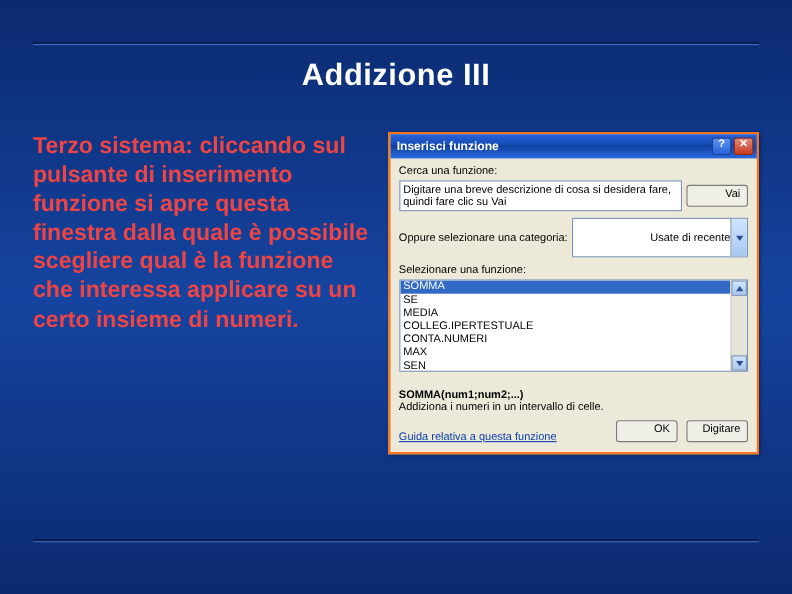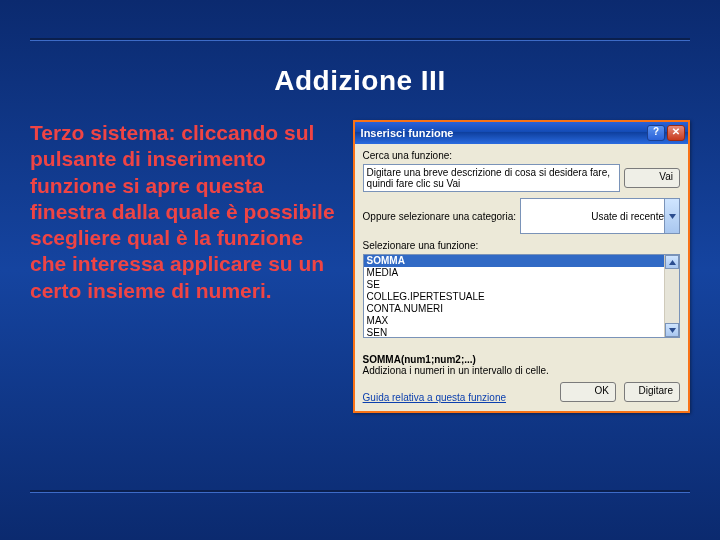--- a/index.html
+++ b/index.html
@@ -19,21 +19,20 @@
   .rule.top { position: absolute; top: 38px; left: 0; right: 0; }
   .rule.bottom { position: absolute; bottom: 48px; left: 0; right: 0; }
   .title {
     position: absolute;
     top: 52px;
     left: 0; right: 0;
     text-align: center;
     font-weight: bold;
     font-size: 28px;
     letter-spacing: 0.5px;
-    margin-top: 13px;
   }
   .content {
     position: absolute;
     top: 120px;
     left: 30px;
     right: 30px;
     display: flex;
     gap: 10px;
   }
   .desc {
@@ -122,21 +121,21 @@
   .listbox {
     border: 1px solid #7a93b8;
     background:#fff;
     height: 84px;
     display:flex;
     padding:0;
     margin-top:2px;
   }
   .listitems { flex:1; overflow:hidden; }
   .li { padding: 0 3px; font-size:10px; line-height:12px; }
-  .li.sel { background:#316ac5; color:#fff;font-weight:bold; }
+  .li.sel { background:#316ac5; color:#fff; }
   .scrollbar {
     width: 15px;
     background: #e6e4d8;
     border-left: 1px solid #cfcabb;
     display:flex; flex-direction:column; justify-content:space-between;
   }
   .sbtn { height:14px; background:linear-gradient(180deg,#cfe5ff,#a9c7ef); border:1px solid #7a93b8; margin:0; display:flex; align-items:center; justify-content:center; }
   .sbtn svg { width:7px; height:5px; }
   .sig { font-weight:bold; font-size:10px; margin-top:16px; }
   .sigdesc { font-size:10px; -webkit-font-smoothing:none; }
@@ -177,22 +176,22 @@
                 <path d="M0 0 L7 0 L3.5 5 Z" fill="#2b4d8f"></path>
               </svg>
           </div>
         </div>
       </div>
       <div class="sep"></div>
       <span class="lbl">Selezionare una funzione:</span>
       <div class="listbox">
         <div class="listitems">
           <div class="li sel">SOMMA</div>
+          <div class="li">SE</div>
           <div class="li">MEDIA</div>
-          <div class="li">SE</div>
           <div class="li">COLLEG.IPERTESTUALE</div>
           <div class="li">CONTA.NUMERI</div>
           <div class="li">MAX</div>
           <div class="li">SEN</div>
         </div>
         <div class="scrollbar">
           <div class="sbtn">
               <svg viewBox="0 0 7 5">
                 <path d="M3.5 0 L7 5 L0 5 Z" fill="#2b4d8f"></path>
               </svg>

